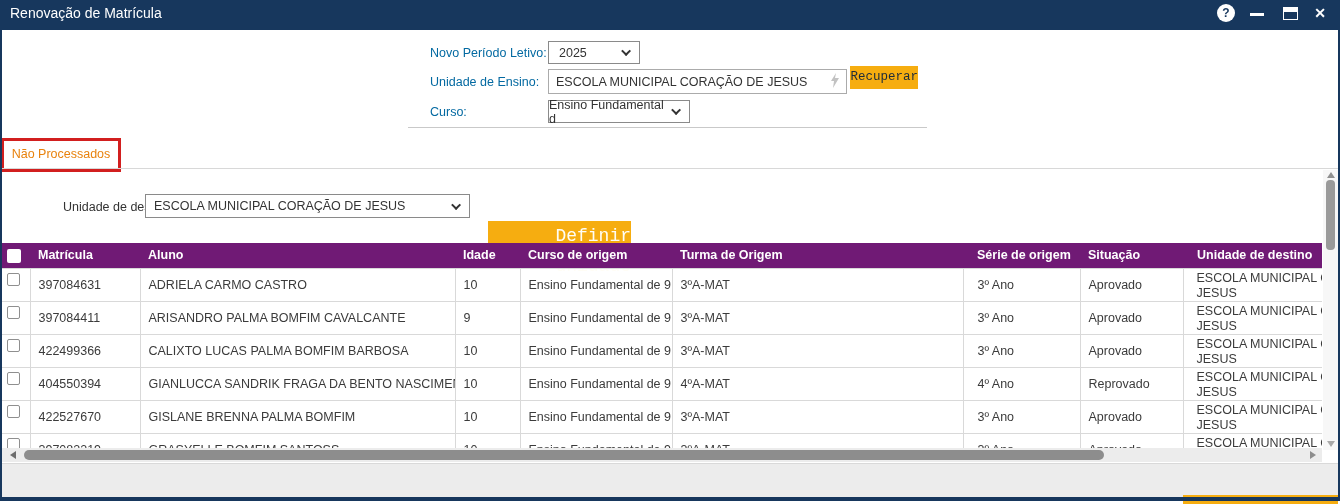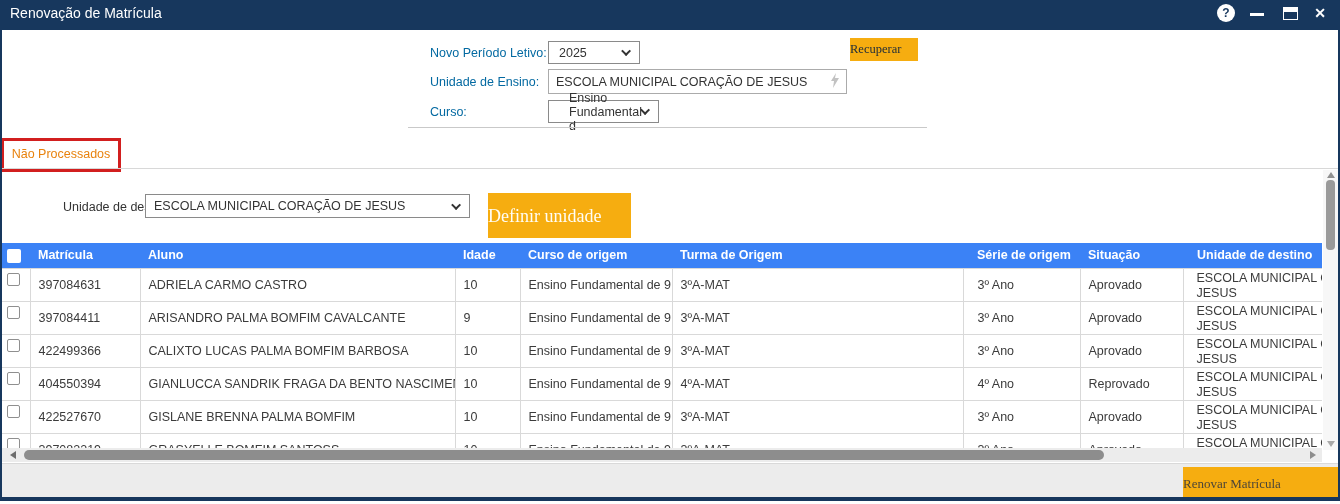--- a/index.html
+++ b/index.html
@@ -25,48 +25,48 @@
              font-weight:bold; text-align:center; line-height:18px; cursor:pointer; }
 
   
   .frm-label { position:absolute; color:#0369a1; }
   .lbl-periodo { left:430px; top:46px; }
   .lbl-unidade { left:430px; top:75px; }
   .lbl-curso   { left:430px; top:105px; }
   .ctl { position:absolute; background:#fff; border:1px solid #8a8a8a; display:flex; align-items:center; }
   .sel-periodo { left:548px; top:41px; width:92px; height:23px; padding-left:10px; cursor:pointer; }
   .inp-unidade { left:548px; top:69px; width:299px; height:25px; padding-left:7px; border-color:#ababab; }
-  .sel-curso   { left:548px; top:100px; width:111px; height:23px; padding-left:20px; cursor:pointer; }
+  .sel-curso   { left:548px; top:100px; width:142px; height:23px; padding-left:0; cursor:pointer; }
   .sel-destino { left:145px; top:194px; width:325px; height:24px; padding-left:8px; cursor:pointer; }
   .chev { margin-left:auto; margin-right:8px; width:7px; height:7px; border-left:2px solid #333;
           border-bottom:2px solid #333; transform:rotate(-45deg) translateY(-2px); flex:none; }
   .lightning { margin-left:auto; margin-right:6px; flex:none; }
   .divider { position:absolute; left:408px; top:127px; width:519px; height:1px; background:#c9c9c9; }
-  .btn-orange { position:absolute; background:#f6ad10; border:none; text-align:left; cursor:pointer;
-                font-family:Liberation Serif, serif; }
+  .btn-orange { position:absolute; background:#f6ad10; border:none; text-align:right; cursor:pointer;
+                font-family:Liberation Mono, monospace;margin-top:28px; }
   .btn-recuperar { left:850px; top:38px; width:68px; height:23px; font-size:12.5px; color:#1d2b3a; line-height:23px; }
   .btn-definir   { left:488px; top:193px; width:143px; height:45px; font-size:18px; color:#fffdf5; line-height:30px; }
   .btn-renovar   { left:1183px; top:467px; width:155px; height:33px; font-size:13px; color:#4c4538; line-height:33px; }
 
   
   .tabbar-line { position:absolute; left:0; top:168px; width:1340px; height:1px; background:#d8d8d8; }
   .tab-active { position:absolute; left:4px; top:141px; width:114px; height:29px; background:#fff;
                 color:#e8820d; text-align:center; line-height:27px; cursor:pointer; }
   .tab-inactive { position:absolute; left:121px; top:140px; width:170px; height:27px; background:#14587a;
                   color:#fff; text-align:center; line-height:27px; cursor:pointer; }
   .tab-annotation { position:absolute; left:1px; top:138px; width:120px; height:34px;
                     border:3px solid #d21f1f; pointer-events:none; }
 
   
   .lbl-destino { position:absolute; left:63px; top:200px; }
 
   
   .table-clip { position:absolute; left:2px; top:243px; width:1320px; height:205px; overflow:hidden; }
   table { border-collapse:collapse; table-layout:fixed; width:1320px; }
-  thead th { background:#3b82f6; color:#fff; height:25px; font-size:12.5px; font-weight:bold;
+  thead th { background:#701a75; color:#fff; height:25px; font-size:12.5px; font-weight:bold;
              text-align:left; padding:0 0 0 8px; white-space:nowrap; overflow:hidden; }
   tbody td { height:33px; border:1px solid #d9d9d9; font-size:12.5px; color:#3b3b3b;
              padding:0 0 0 8px; vertical-align:middle; white-space:nowrap; overflow:hidden; }
   tbody tr td:first-child { border-left:none; vertical-align:top; }
   .pad-lg { padding-left:14px !important; }
   .cb { display:inline-block; width:13px; height:13px; border:1px solid #8f8f8f; border-radius:2px;
         background:#fff; margin:4px 0 0 5px; cursor:pointer; }
   .cb-head { display:inline-block; width:14px; height:14px; background:#fff; border-radius:2px;
              vertical-align:middle; cursor:pointer; }
   td.c-uni { vertical-align:top; }

